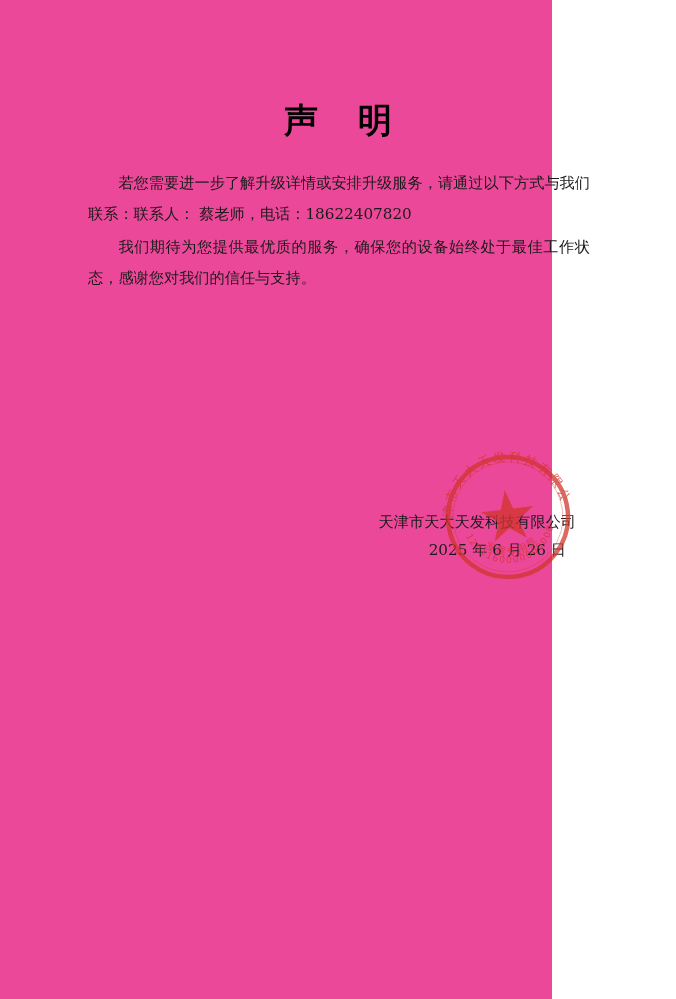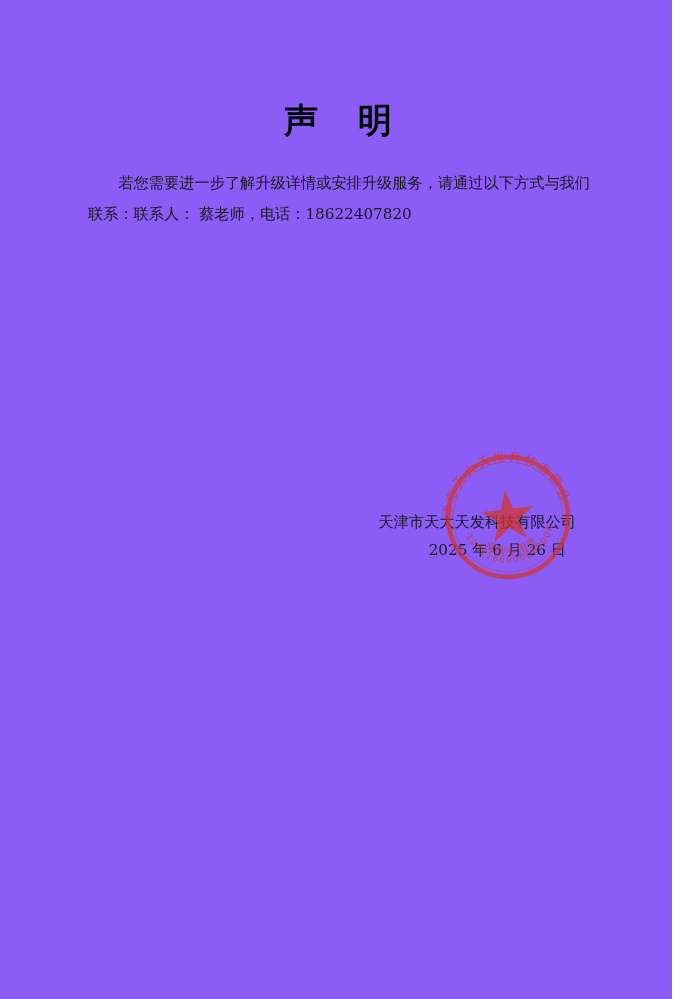--- a/index.html
+++ b/index.html
@@ -11,23 +11,23 @@
     width: 676px;
     height: 999px;
     position: relative;
     font-family: "DejaVu Serif", "Liberation Serif", serif;
     color: #111111;
     overflow: hidden;
   }
   .page {
     position: absolute;
     top: 0; left: 0;
-    width: 672px;
+    width: 552px;
     height: 999px;
-    background: #8b5cf6;
+    background: #ec4899;
   }
   .doc-title {
     position: absolute;
     top: 98px;
     left: 0;
     width: 676px;
     text-align: center;
     font-size: 34px;
     font-weight: bold;
     letter-spacing: 14px;
@@ -88,20 +88,21 @@
 </style>
 </head>
 <body>
 
 <div class="page">
 
   <div class="doc-title">声    明</div>
 
   <div class="body-block">
     <p class="para">若您需要进一步了解升级详情或安排升级服务，请通过以下方式与我们联系：联系人： 蔡老师，电话：18622407820</p>
+    <p class="para">我们期待为您提供最优质的服务，确保您的设备始终处于最佳工作状态，感谢您对我们的信任与支持。</p>
   </div>
 
   <div class="signature-block">
     <div class="sig-line">天津市天大天发科技有限公司</div>
     <div class="sig-date">2025 年 6 月 26 日</div>
   </div>
 
   <div class="seal">
     <svg width="148" height="148" viewBox="0 0 148 148" xmlns="http://www.w3.org/2000/svg">
       <defs>

